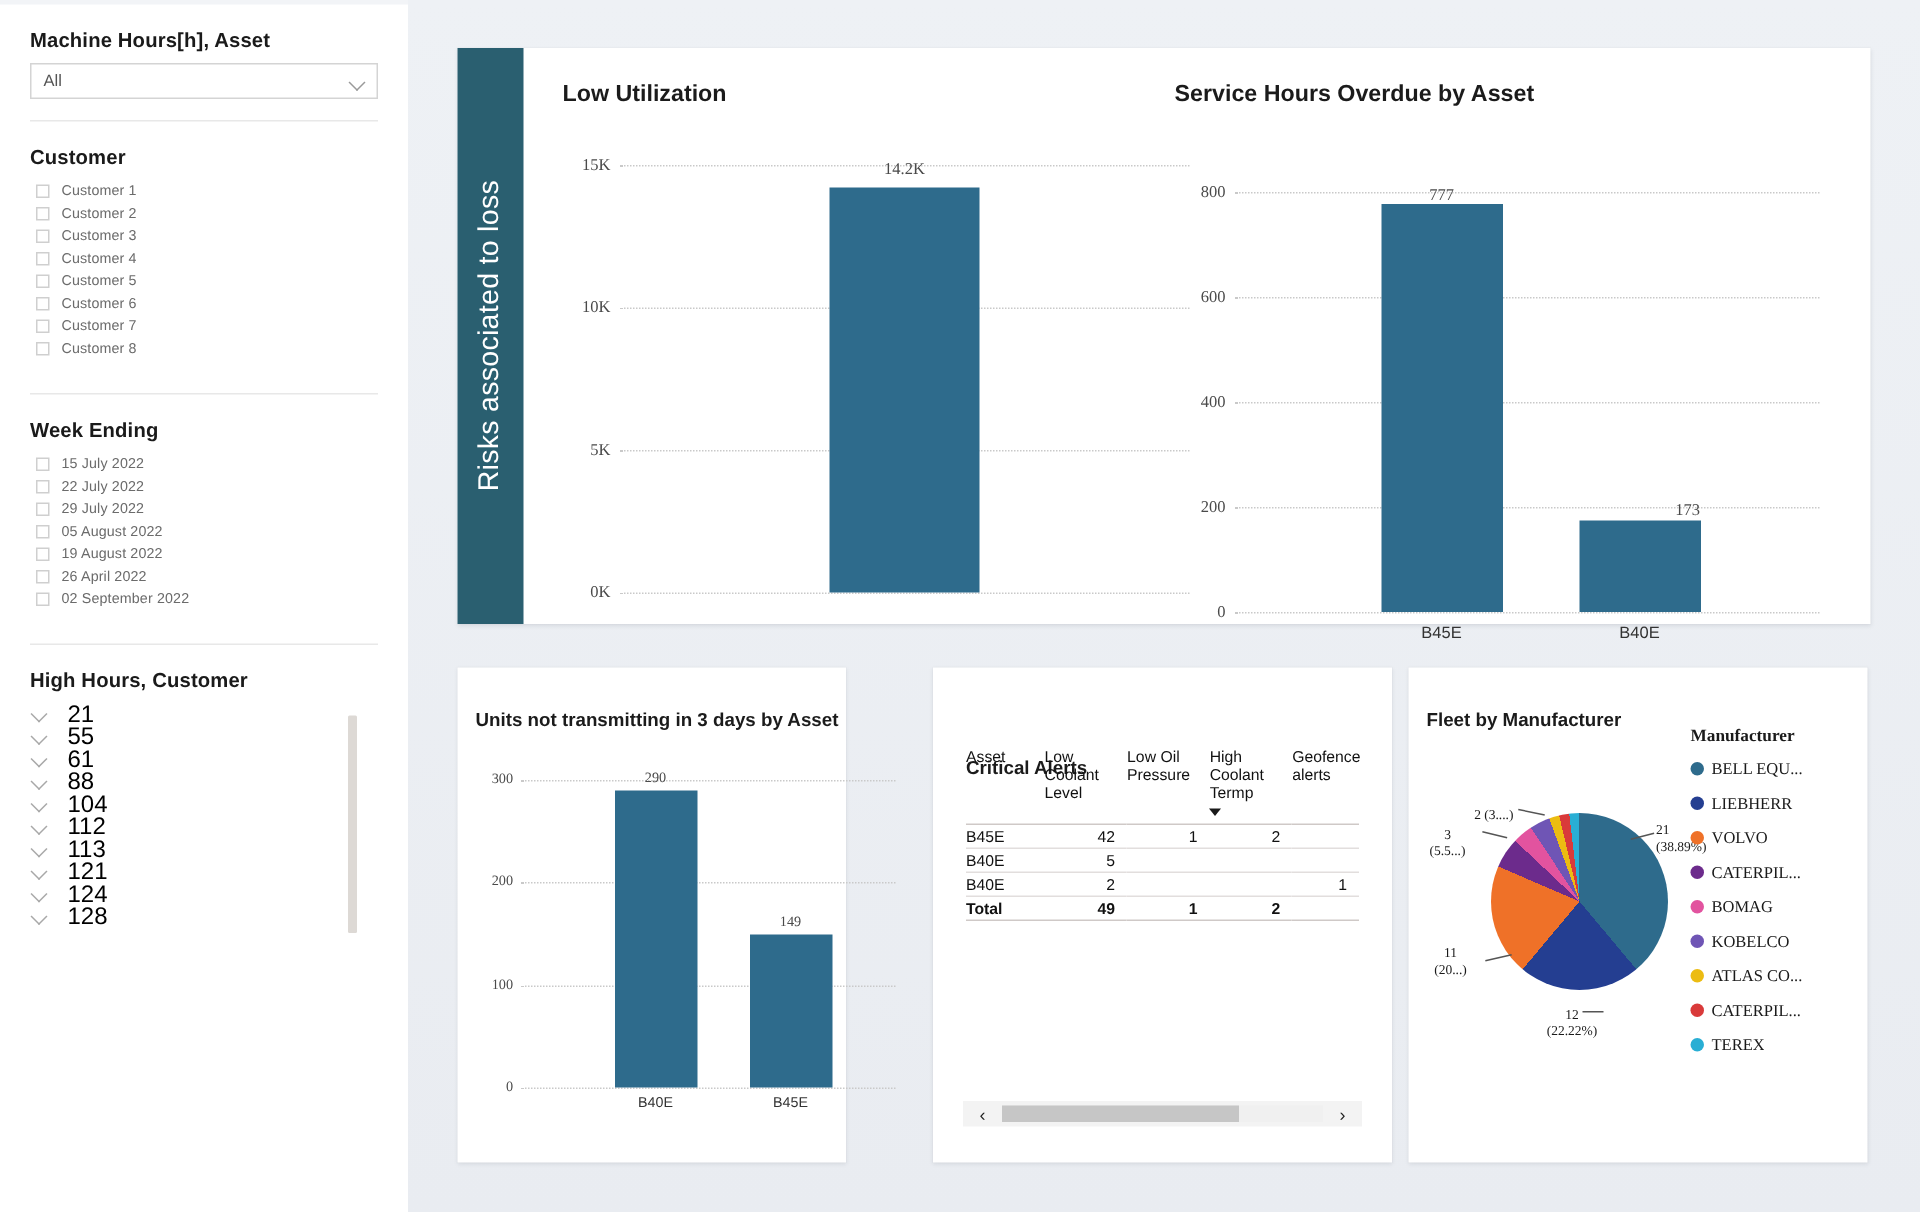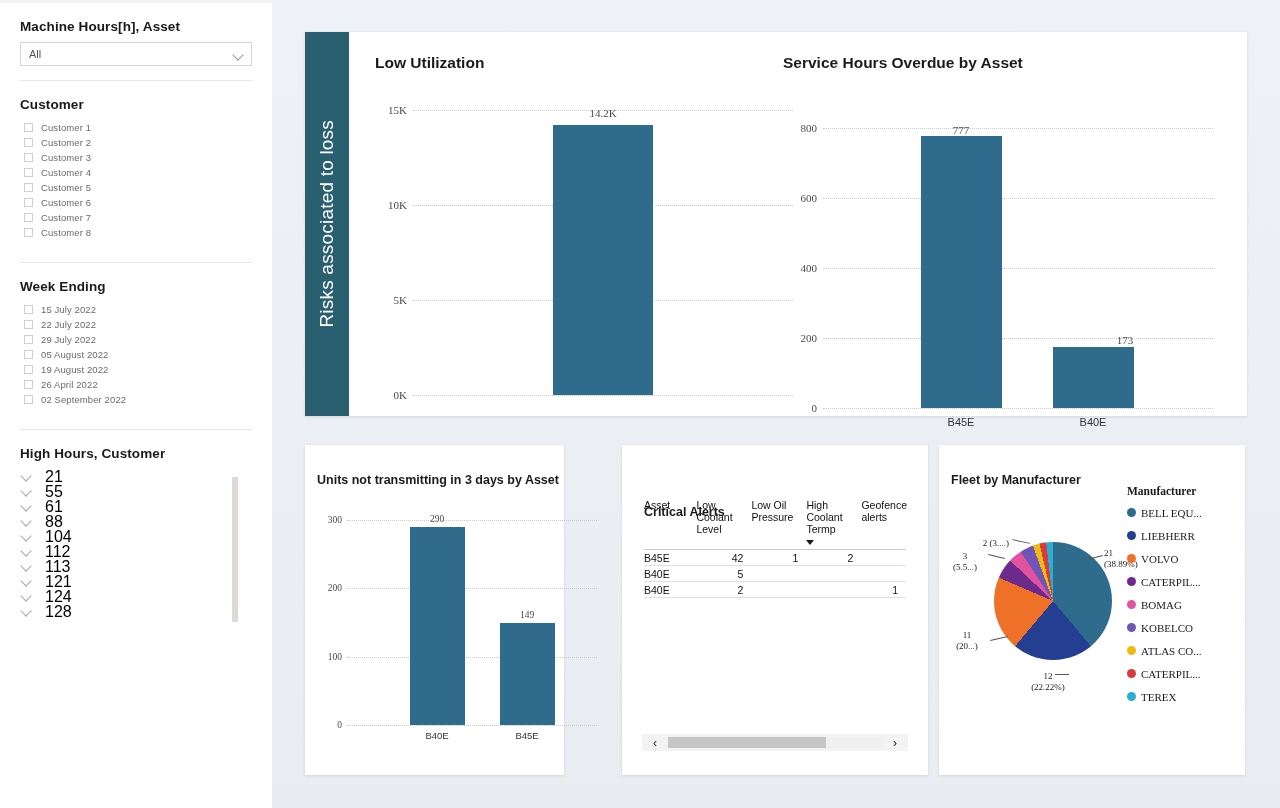--- a/index.html
+++ b/index.html
@@ -425,20 +425,27 @@
             <td class="num"></td>
             <td class="num"></td>
           </tr>
           <tr>
             <td>B40E</td>
             <td class="num">2</td>
             <td class="num"></td>
             <td class="num"></td>
             <td class="num">1</td>
           </tr>
+          <tr class="total-row">
+            <td>Total</td>
+            <td class="num">49</td>
+            <td class="num">1</td>
+            <td class="num">2</td>
+            <td class="num"></td>
+          </tr>
         </tbody>
           </table>
       </div>
 
       <div class="hscroll">
         <div class="arr">‹</div>
         <div class="track">
           <div class="thumb"></div>
         </div>
         <div class="arr">›</div>

